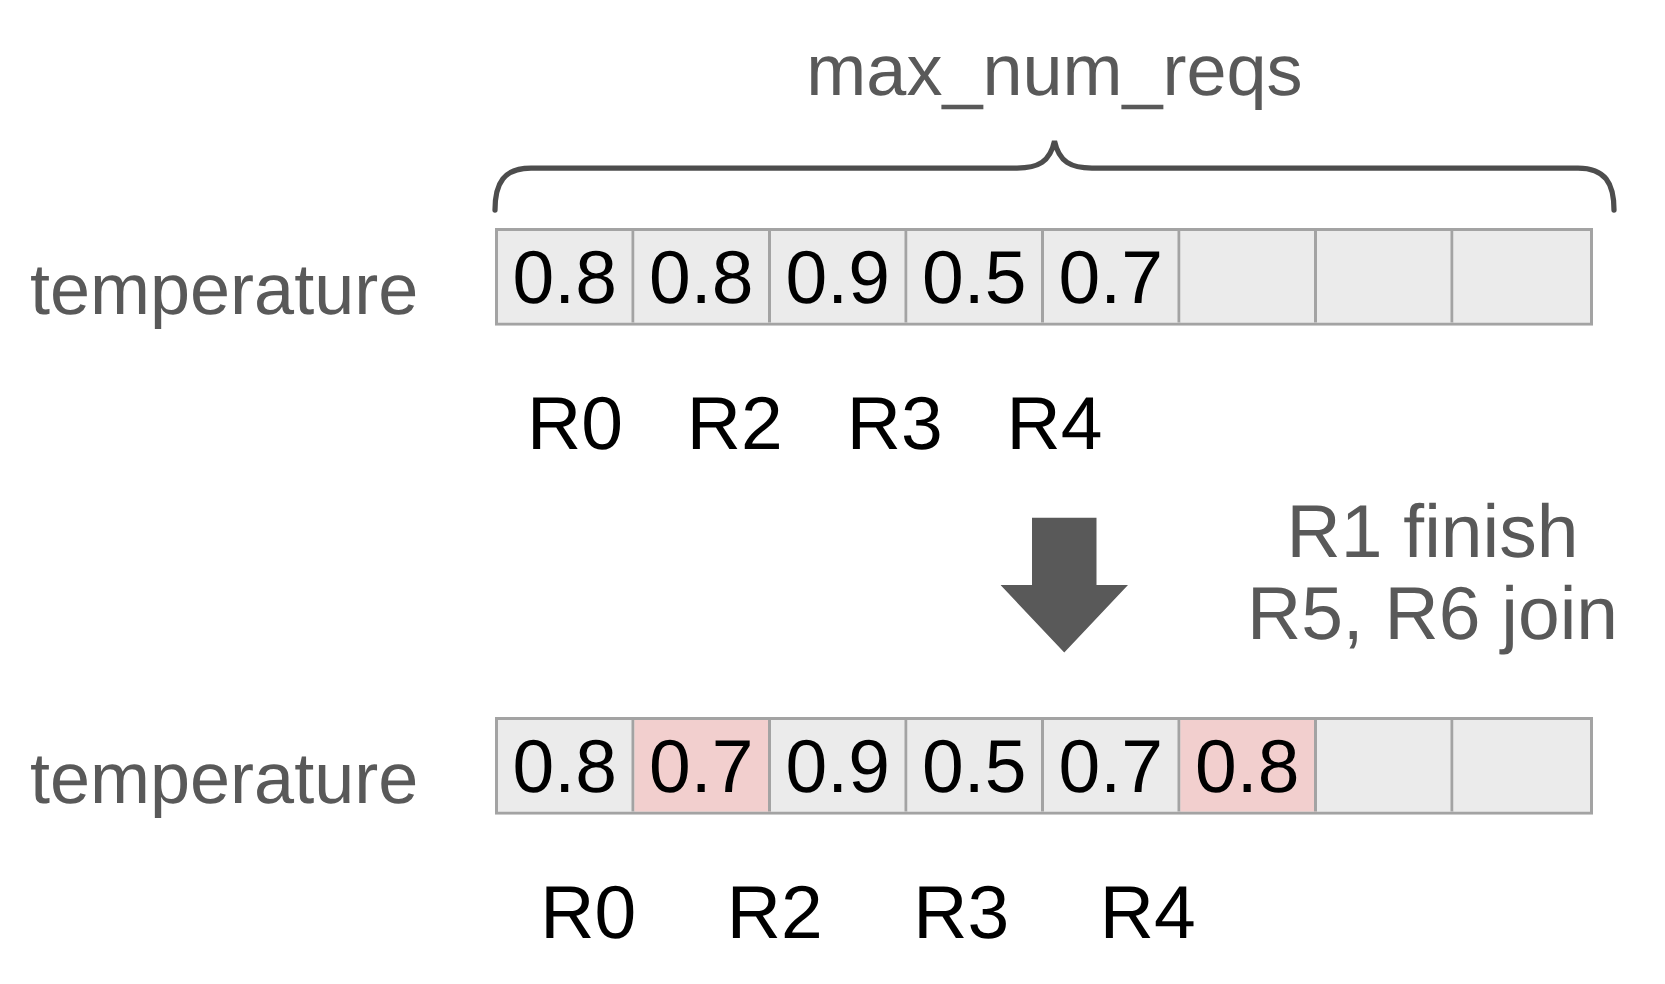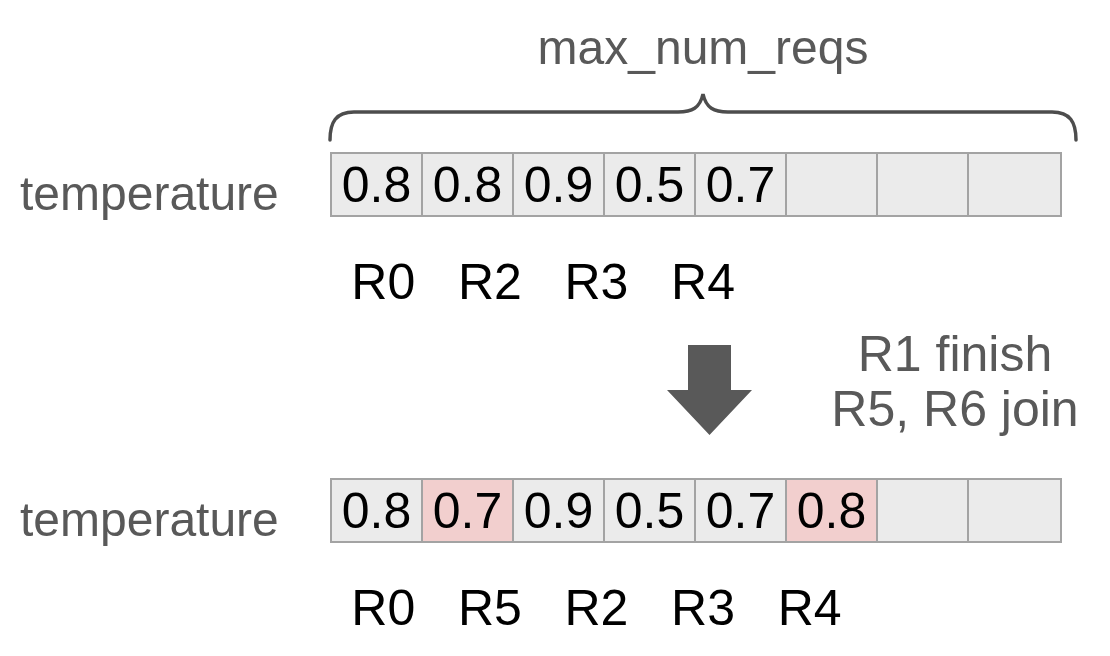--- a/index.html
+++ b/index.html
@@ -139,21 +139,20 @@
     <div class="cell">0.9</div>
     <div class="cell">0.5</div>
     <div class="cell">0.7</div>
     <div class="cell highlight">0.8</div>
     <div class="cell"></div>
     <div class="cell"></div>
   </div>
 
   <div class="labels bottom">
     <span>R0</span>
-    <span>R5</span>
     <span>R2</span>
     <span>R3</span>
     <span>R4</span>
     <span></span>
     <span></span>
   </div>
 
 </div>
 
 </body></html>

